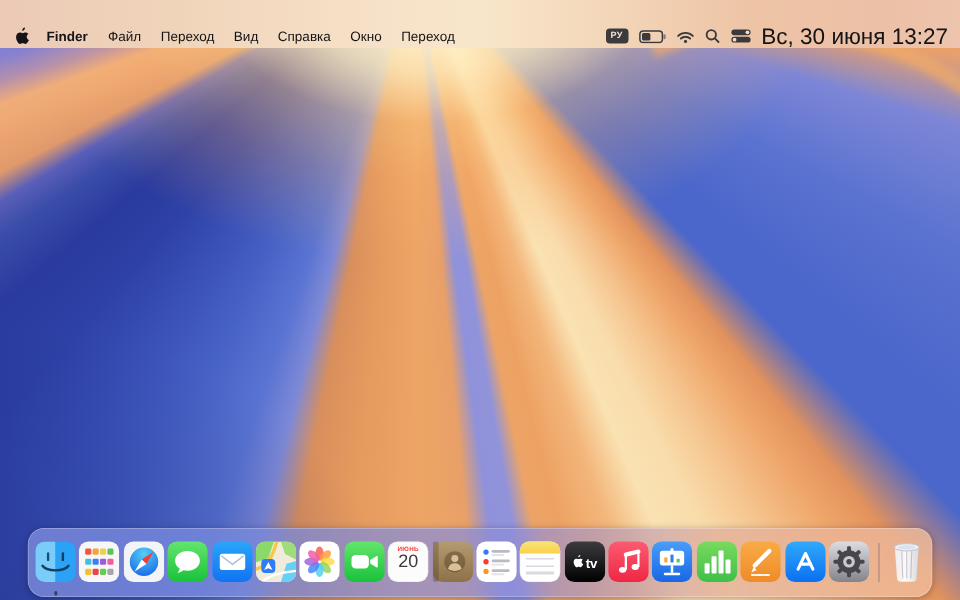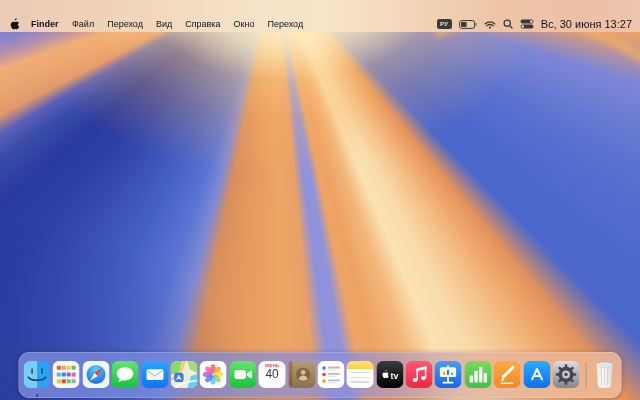--- a/index.html
+++ b/index.html
@@ -37,21 +37,21 @@
     background:linear-gradient(90deg,#eccab6 0%,#f0d4ba 18%,#f6e2c8 40%,#f8e6ca 50%,#f4d8bb 62%,#eec4a6 78%,#ecc0a6 92%,#edc4ad 100%);
     color:#141416;font-size:9px;}
   .apple{display:flex;align-items:center;margin-right:4px;}
   .mi{padding:0 6.5px;white-space:nowrap;}
   .app-name{font-weight:700;padding:0 7px;}
   .mb-spacer{flex:1;}
   .menu-right{display:flex;align-items:center;gap:7px;}
   .kb-badge{min-width:12px;height:10px;border-radius:2.5px;background:#3b3b3e;color:#f3e4d4;
     font-size:6px;font-weight:700;display:flex;align-items:center;justify-content:center;
     padding:0 1.5px;letter-spacing:.3px;}
-  .clock{white-space:nowrap;font-size:11px;}
+  .clock{white-space:nowrap;font-size:15px;}
   .st-icon{display:flex;align-items:center;}
   
   .dock{position:absolute;bottom:2px;left:50%;transform:translateX(-50%);z-index:5;
     display:flex;align-items:center;gap:2.4px;padding:4px 5px 5px;
     border-radius:11px;
     background:linear-gradient(90deg,rgba(134,148,226,.72) 0%,rgba(118,138,224,.70) 30%,rgba(140,140,220,.66) 55%,rgba(222,168,152,.68) 76%,rgba(242,192,162,.74) 100%);
     box-shadow:0 1px 5px rgba(10,10,40,.28), inset 0 0 0 .5px rgba(255,255,255,.35);
     backdrop-filter:blur(8px);}
   .di{position:relative;width:27px;height:37px;flex:0 0 auto;}
   .di svg{display:block;width:100%;height:100%;}
@@ -265,21 +265,21 @@
       </linearGradient>
         </defs>
       <rect width="29" height="29" rx="7" fill="url(#g-ft)"></rect>
       <rect x="5.2" y="9.6" width="12.4" height="9.8" rx="3" fill="#ffffff"></rect>
       <path d="M18.6 13.2 L23.2 10.4 C23.6 10.2 24 10.4 24 10.9 L24 18.1 C24 18.6 23.6 18.8 23.2 18.6 L18.6 15.8 Z" fill="#ffffff"></path>
     </svg>
   </div>
 
   <div class="cal di">
     <span class="cal-month">ИЮНЬ</span>
-    <span class="cal-day">40</span>
+    <span class="cal-day">20</span>
   </div>
 
   <div class="di">
     <svg viewBox="0 0 29 29">
       <defs>
           <linearGradient id="g-ct" x1="0" y1="0" x2="0" y2="1">
         <stop offset="0%" stop-color="#b59b72"></stop>
             <stop offset="100%" stop-color="#8d7149"></stop>
       </linearGradient>
         </defs>

